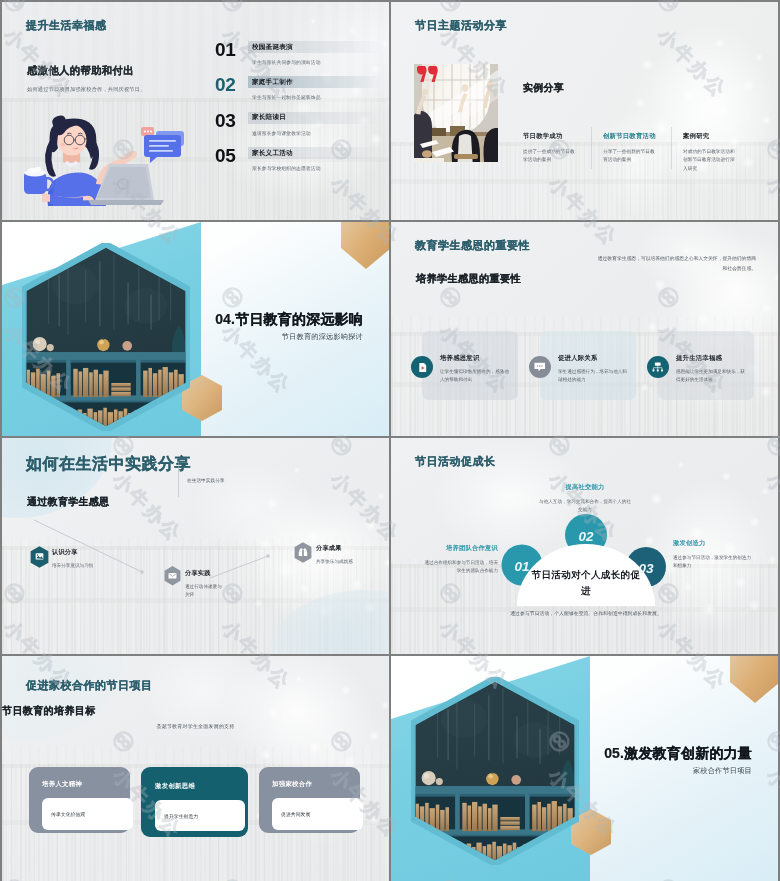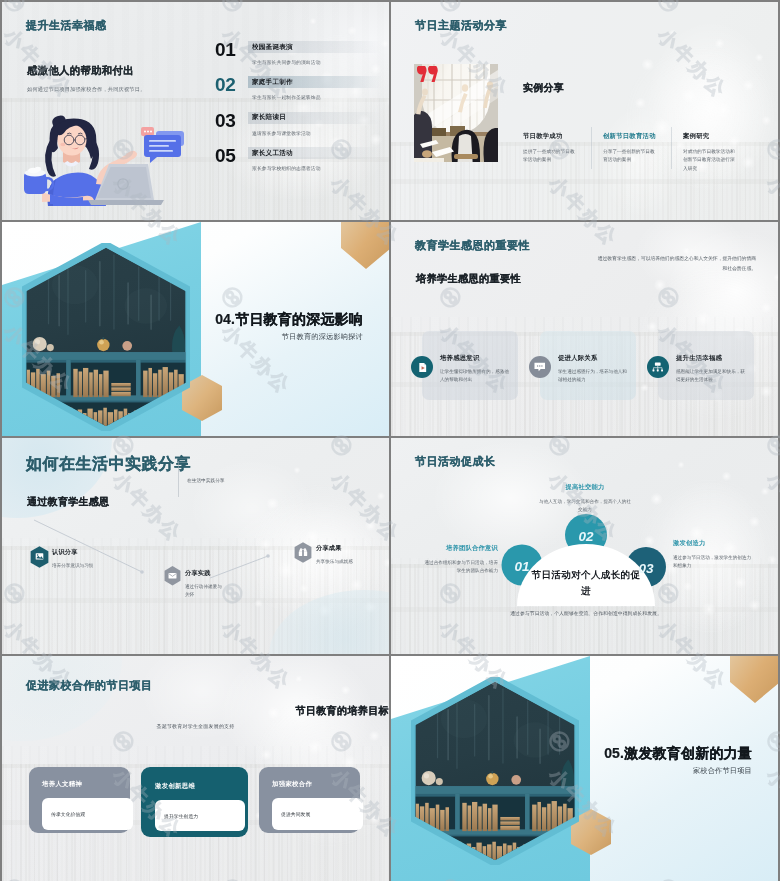--- a/index.html
+++ b/index.html
@@ -177,21 +177,21 @@
   .s7bg{background:
     radial-gradient(110px 90px at 295px 55px, rgba(255,255,255,.85), rgba(255,255,255,0) 70%),
     radial-gradient(90px 70px at 200px 35px, rgba(255,255,255,.5), rgba(255,255,255,0) 70%),
     linear-gradient(150deg,#f0f1f2 0%,#ecedef 45%,#e9eaeb 100%);}
   .s7bg:after{content:"";position:absolute;left:0;right:0;top:90px;bottom:0;
     background:repeating-linear-gradient(90deg,rgba(0,0,0,.03) 0 2px,rgba(255,255,255,.1) 2px 9px,rgba(0,0,0,.018) 9px 11px,rgba(255,255,255,.05) 11px 18px);
     opacity:.45;}
   .s7blob{position:absolute;left:-80px;top:-80px;width:200px;height:165px;border-radius:50%;
     background:radial-gradient(circle at 62% 62%,rgba(222,236,241,.40),rgba(234,244,247,.22) 72%,rgba(242,247,250,0));}
   .s7title{left:24px;top:22px;font-size:11px;}
-  .s7head{position:absolute;left:0;right:0;top:48px;text-align:right;font-size:10px;font-weight:700;color:#1b2228;letter-spacing:.4px;-webkit-text-stroke:.2px #1b2228;}
+  .s7head{position:absolute;left:0;right:0;top:48px;text-align:left;font-size:10px;font-weight:700;color:#1b2228;letter-spacing:.4px;-webkit-text-stroke:.2px #1b2228;}
   .s7sub{position:absolute;left:0;right:0;top:67px;text-align:center;font-size:5px;color:#4e565e;letter-spacing:.2px;}
   .s7cards{position:absolute;left:27px;top:111px;width:350px;display:flex;align-items:flex-start;gap:11px;}
   .s7card{width:101px;height:66px;border-radius:9px;background:#8891a0;padding:13px 0 0 13px;box-sizing:border-box;}
   .s7card.hl{width:107px;height:70px;background:#15606f;padding:15px 0 0 14px;}
   .s7cn{font-size:6.4px;font-weight:700;color:#fff;letter-spacing:.3px;}
   .s7cb{margin-top:9px;width:91px;height:32px;background:#fff;border-radius:6px;display:flex;align-items:center;padding-left:9px;box-sizing:border-box;}
   .s7cb span{font-size:4.9px;color:#33393f;}
   .s7card.hl .s7cb{width:90px;height:31px;}
 </style>
 </head>

